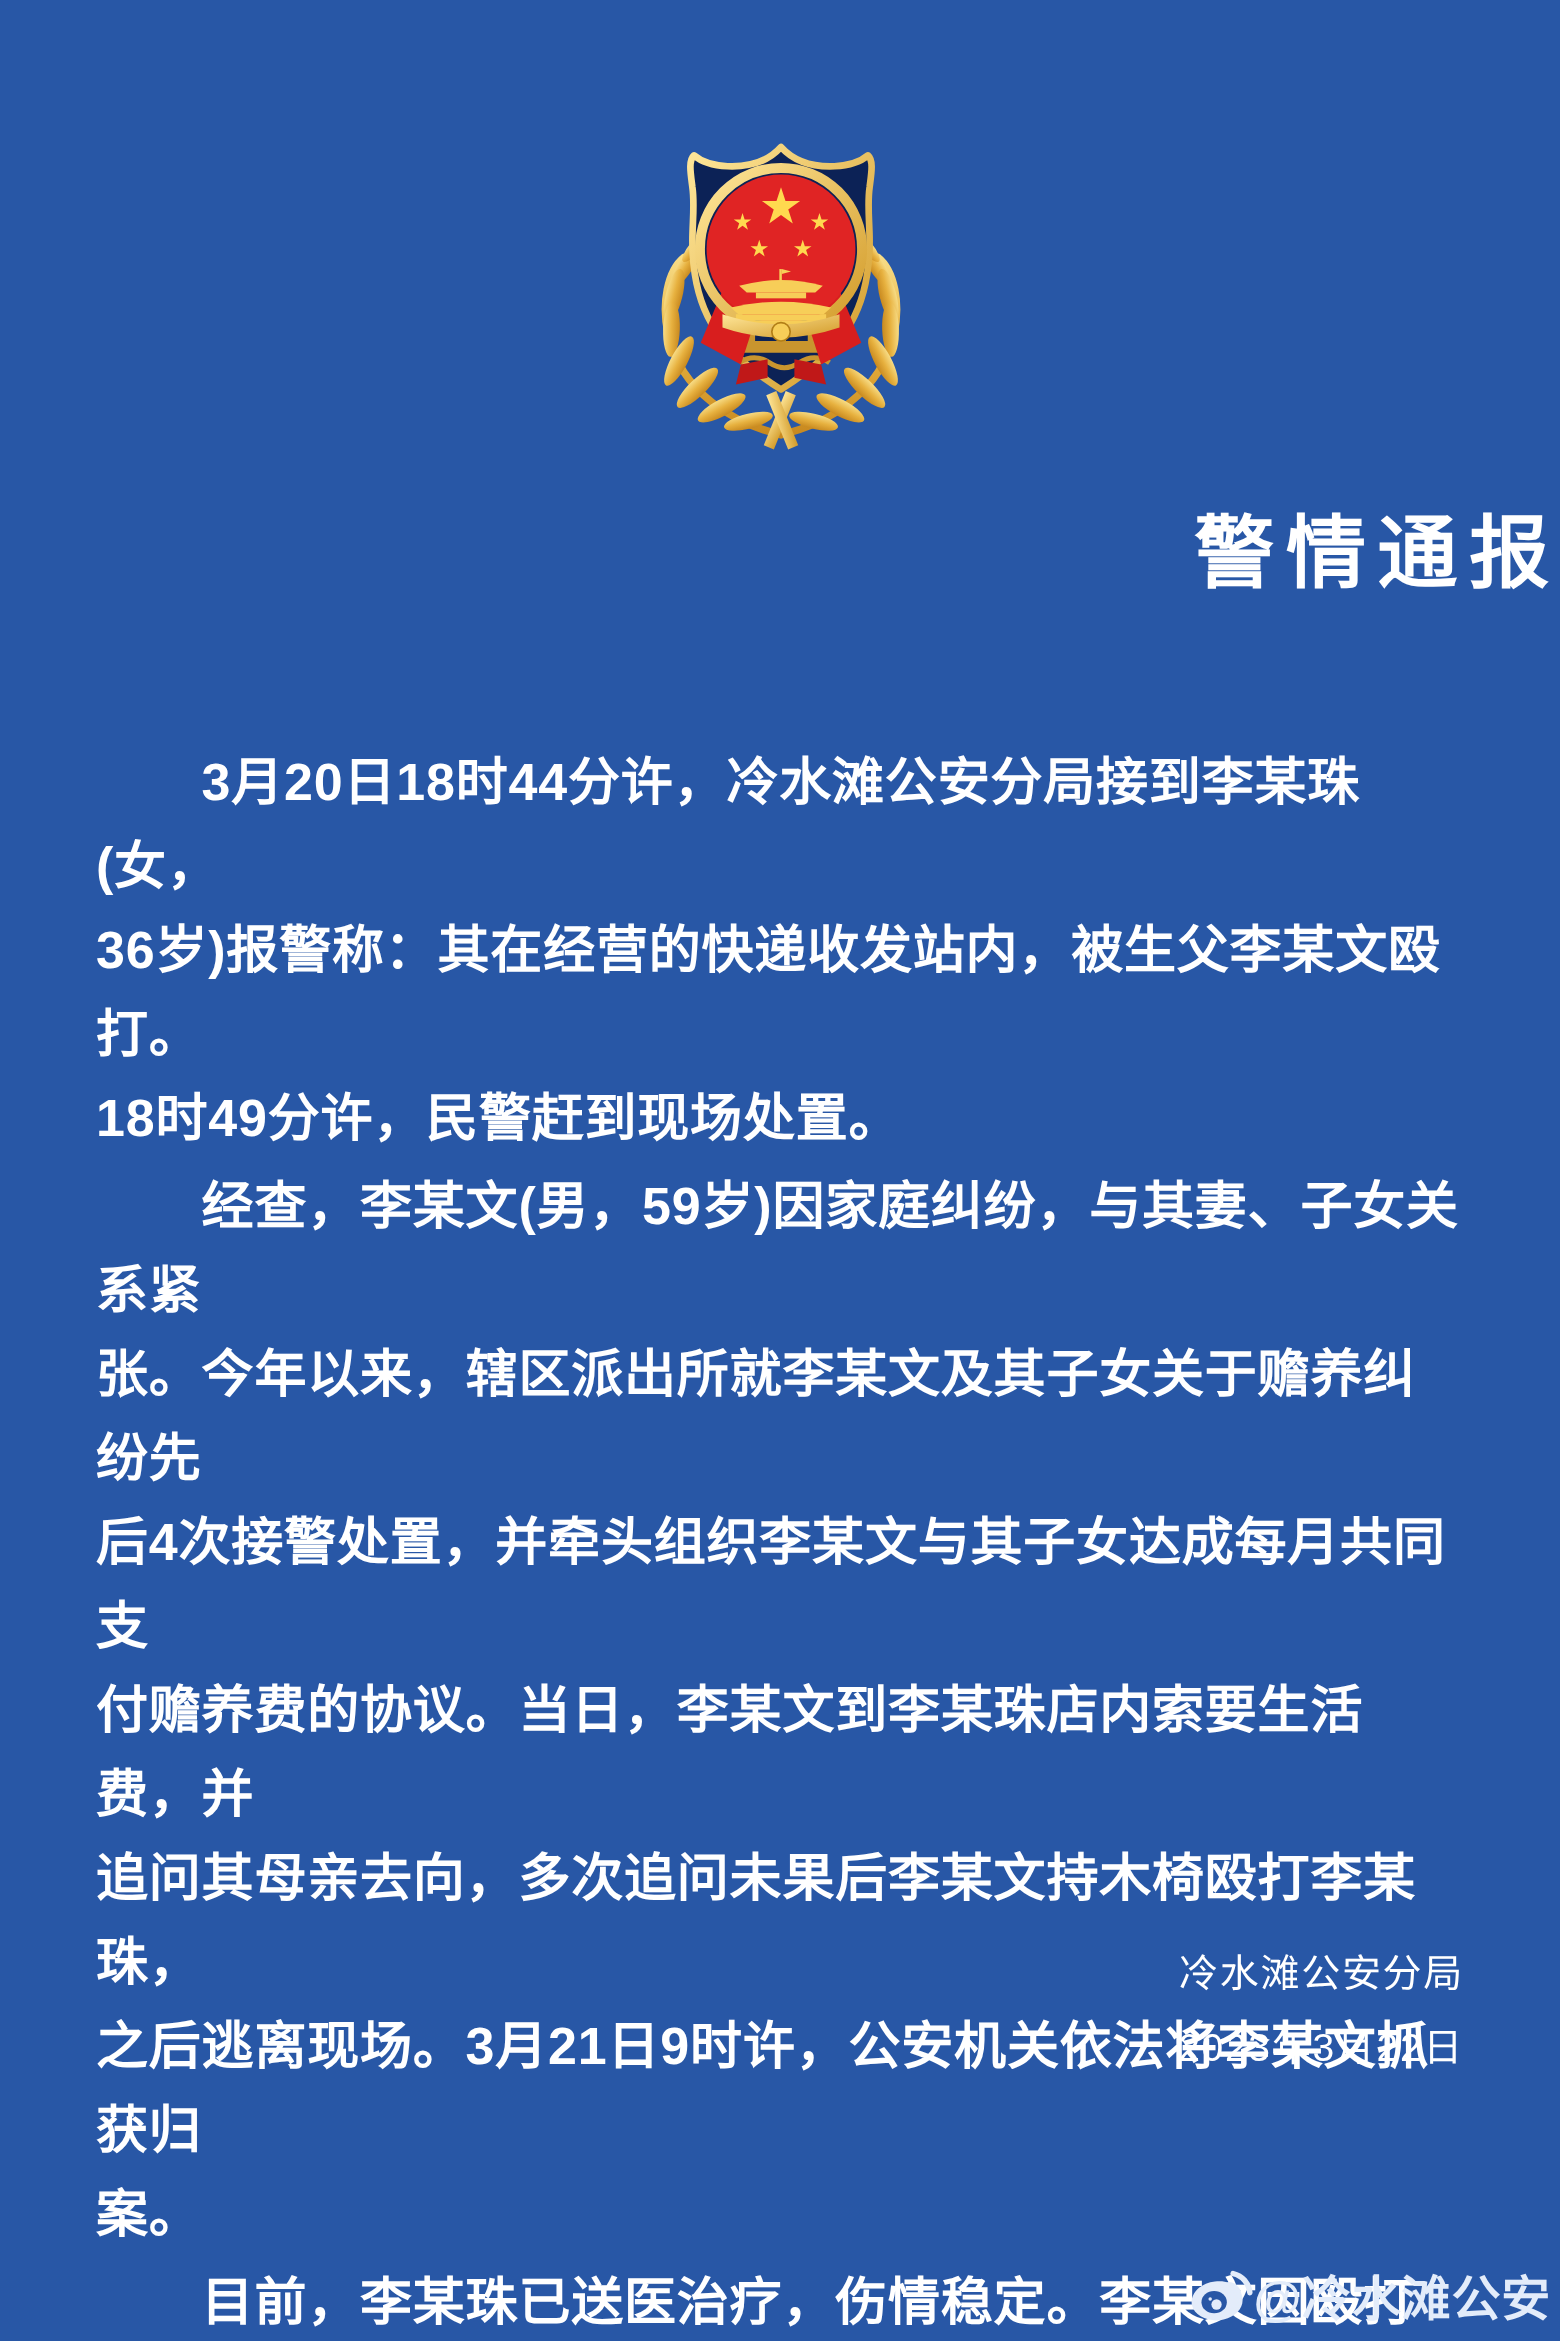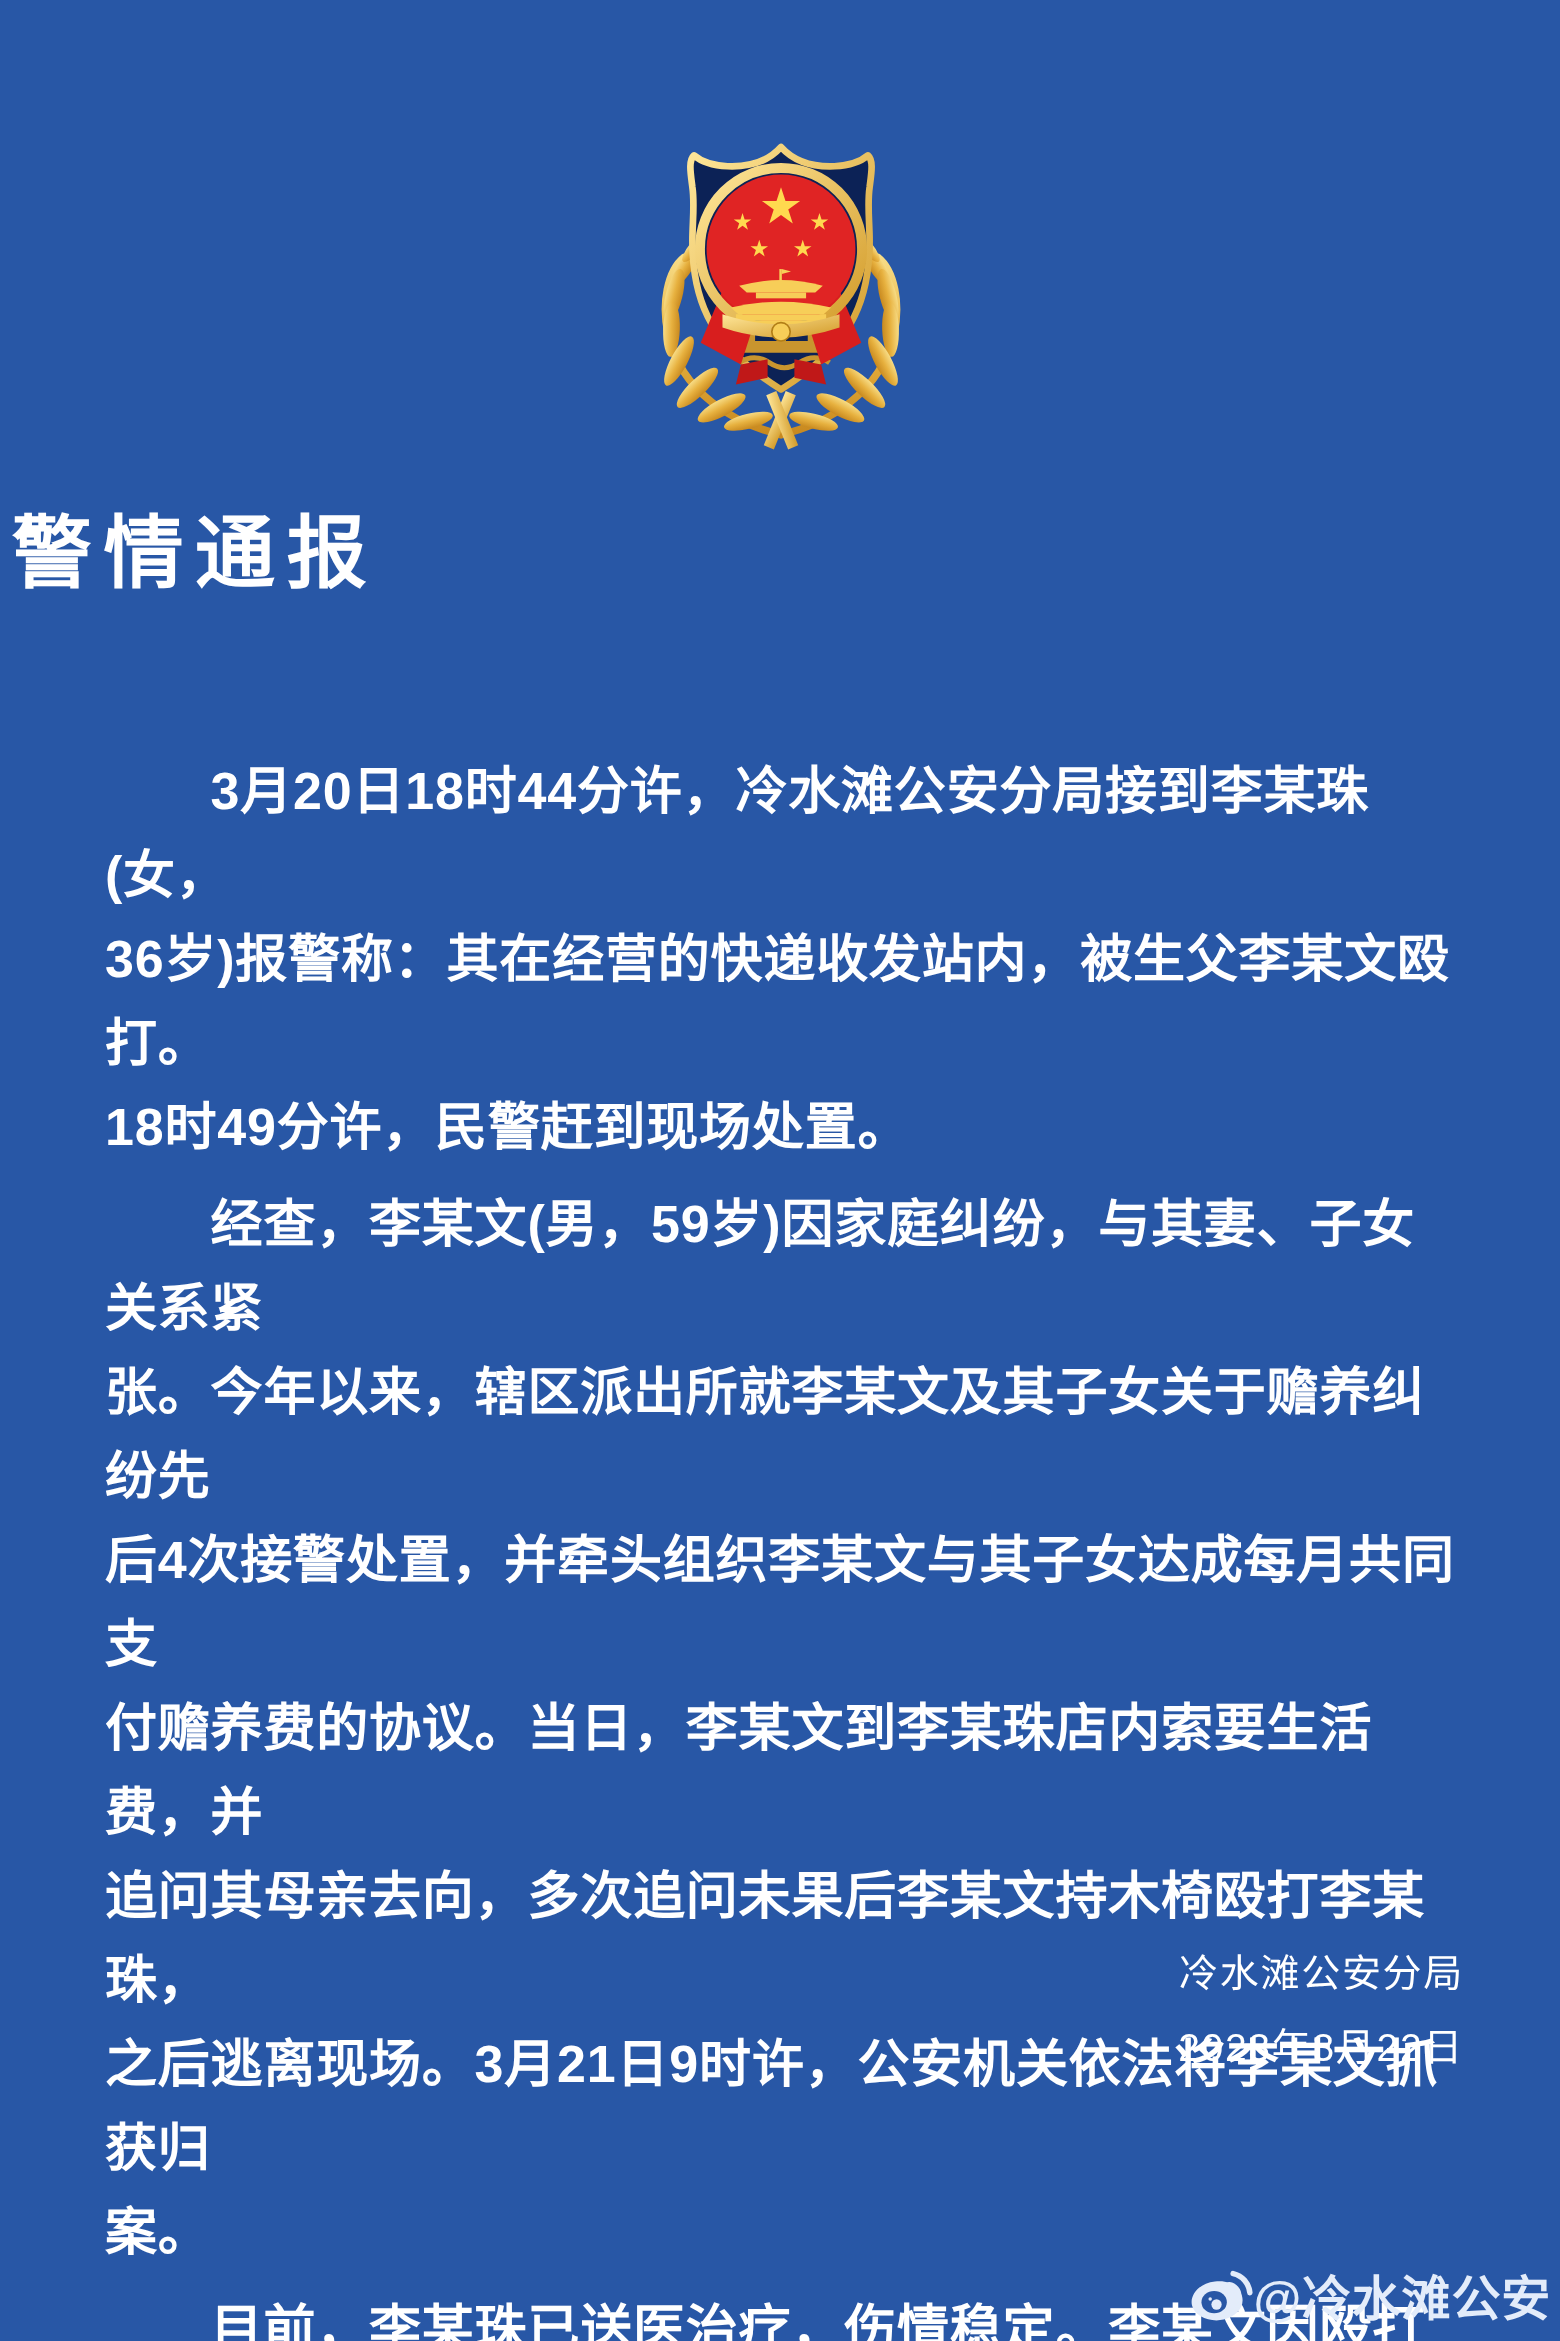--- a/index.html
+++ b/index.html
@@ -14,37 +14,37 @@
   .emblem{
     position:absolute;
     top:142px;left:50%;
     transform:translateX(-50%);
     width:278px;height:311px;
   }
   .title{
     position:absolute;
     top:510px;left:0;width:100%;
     margin:0;
-    text-align:left;
+    text-align:right;
     font-size:80px;
     font-weight:bold;
     letter-spacing:11.7px;
     text-indent:11.7px;
     line-height:1.1;
   }
   .body{
     position:absolute;
     left:92px;top:736px;
     width:1378px;
     font-size:52px;
     font-weight:bold;
     line-height:84px;
     letter-spacing:0.8px;
   }
-  .body p{margin:13px;white-space:pre-line;}
+  .body p{margin:4px;white-space:pre-line;}
   .signature{
     position:absolute;
     right:97px;top:1937px;
     text-align:right;
     font-size:39px;
     font-weight:normal;
     line-height:74px;
     letter-spacing:1.7px;
   }
   .watermark{

